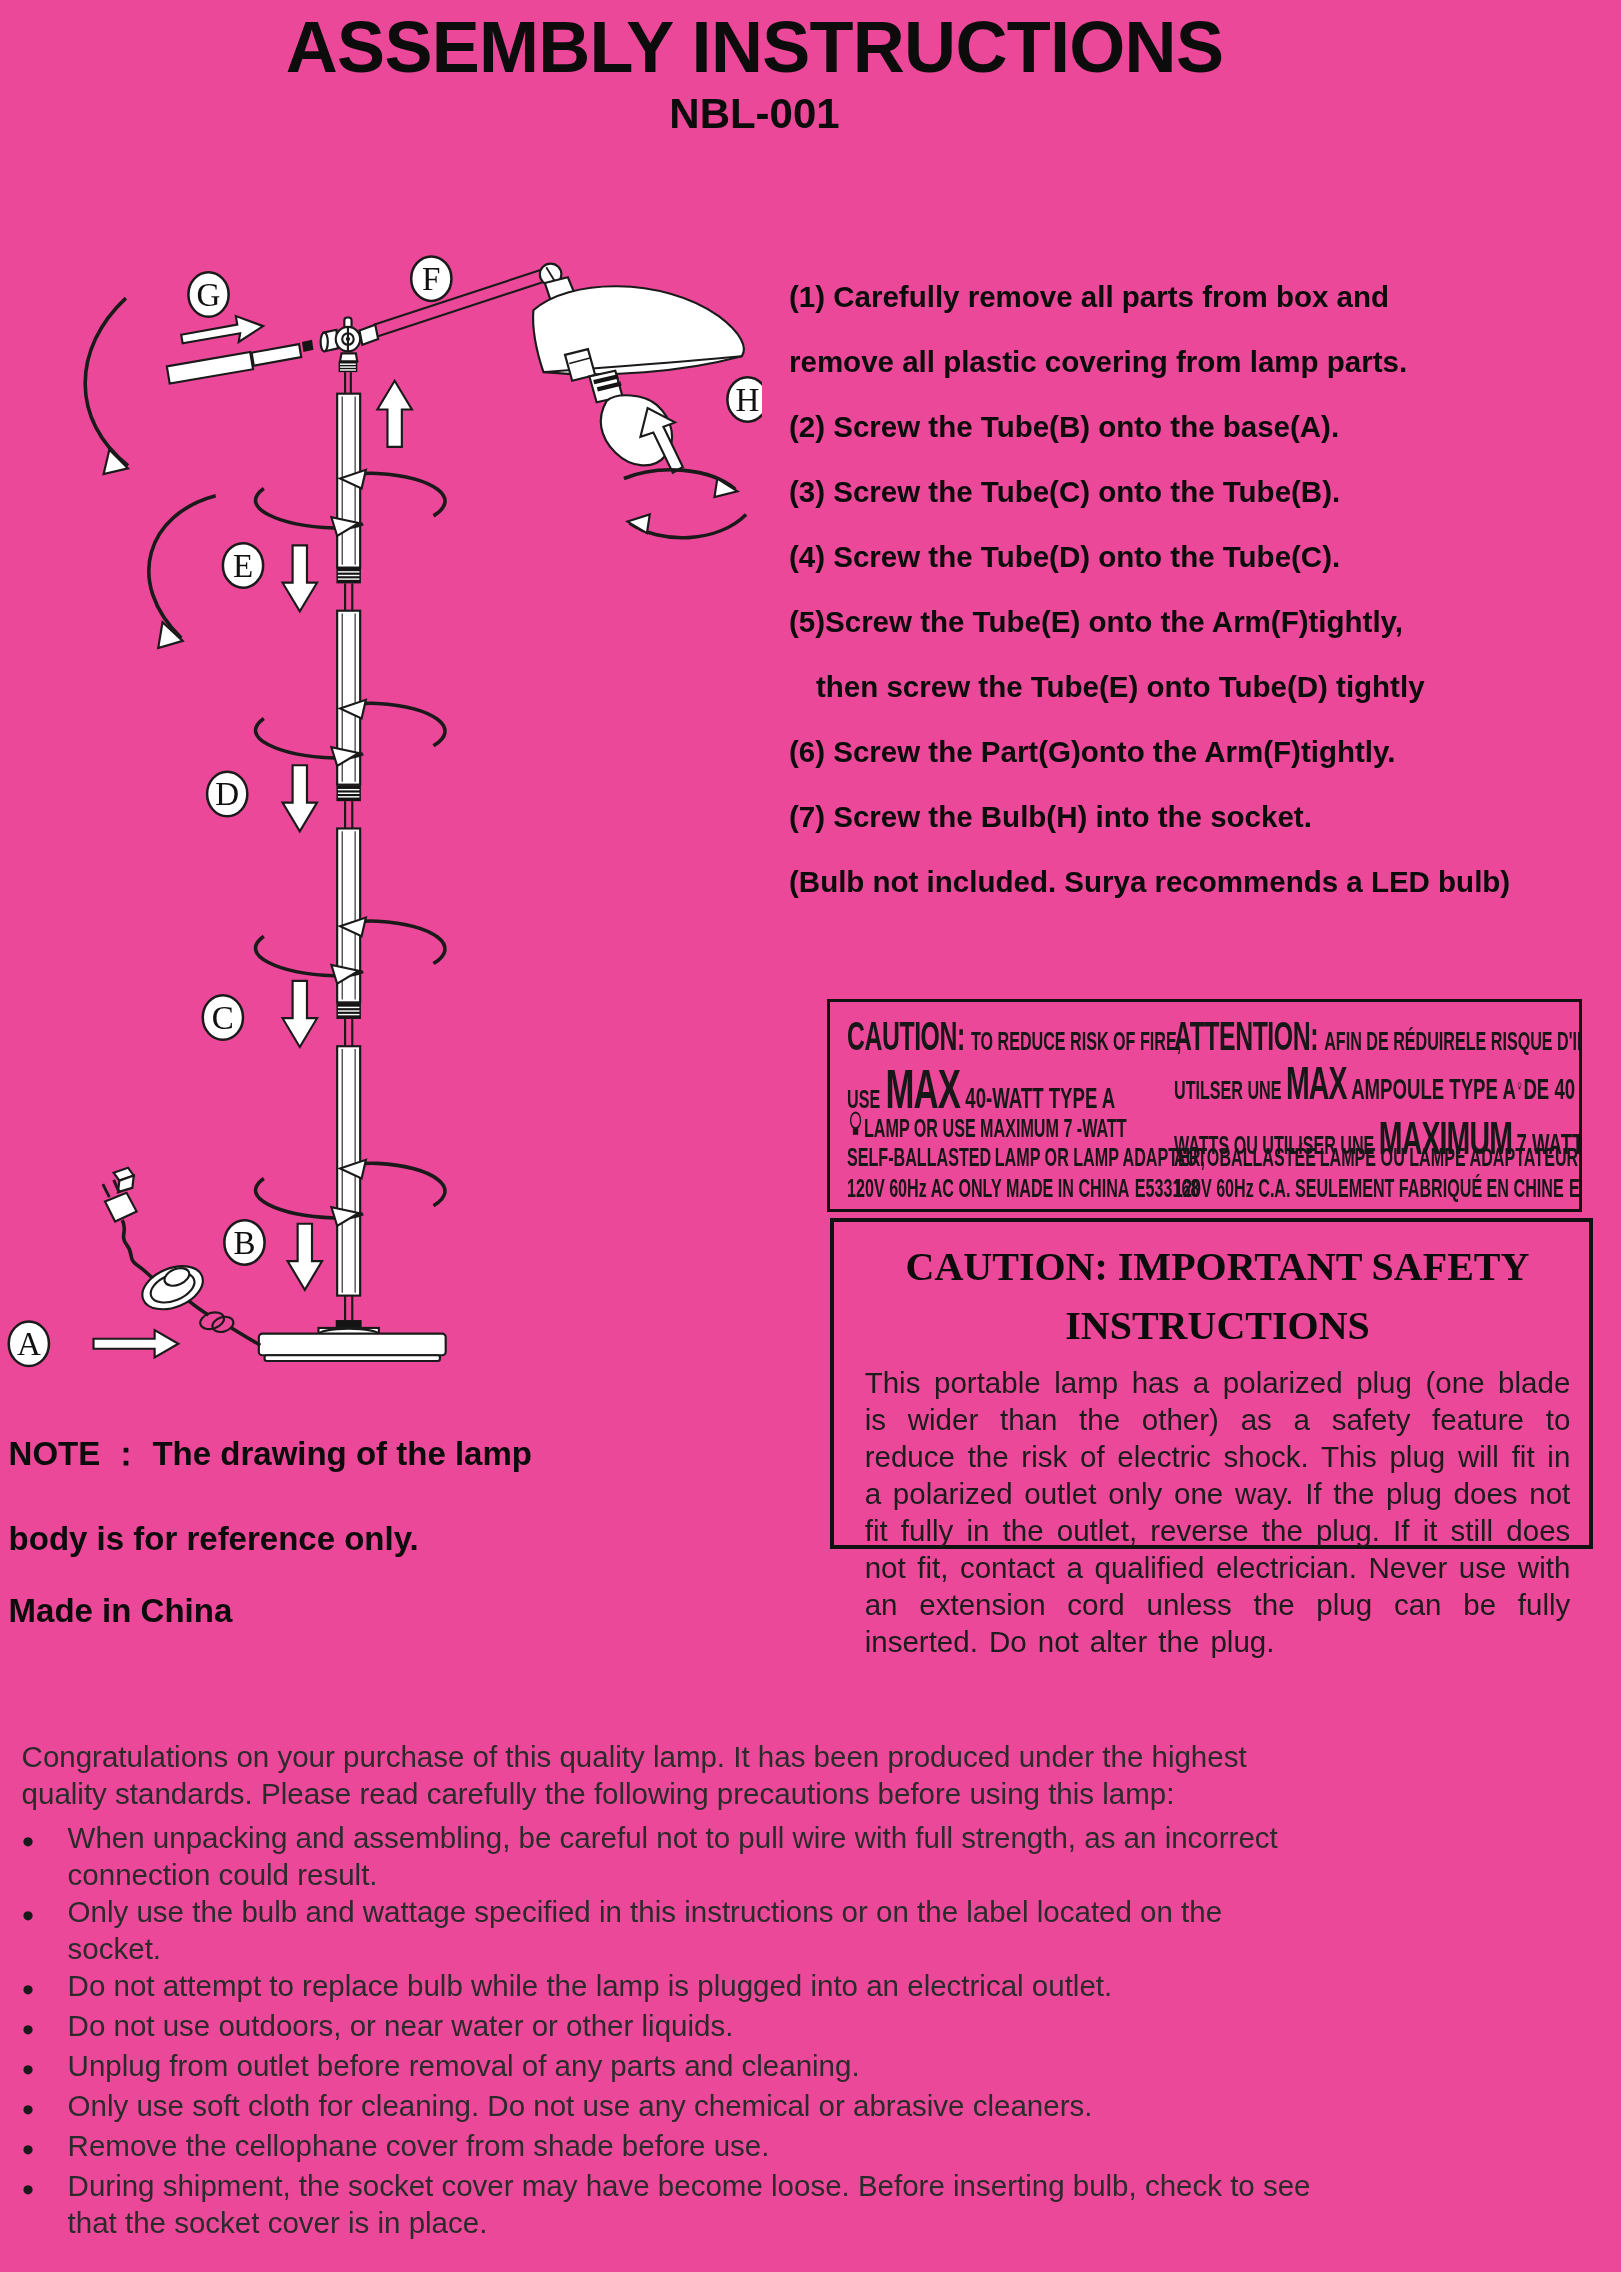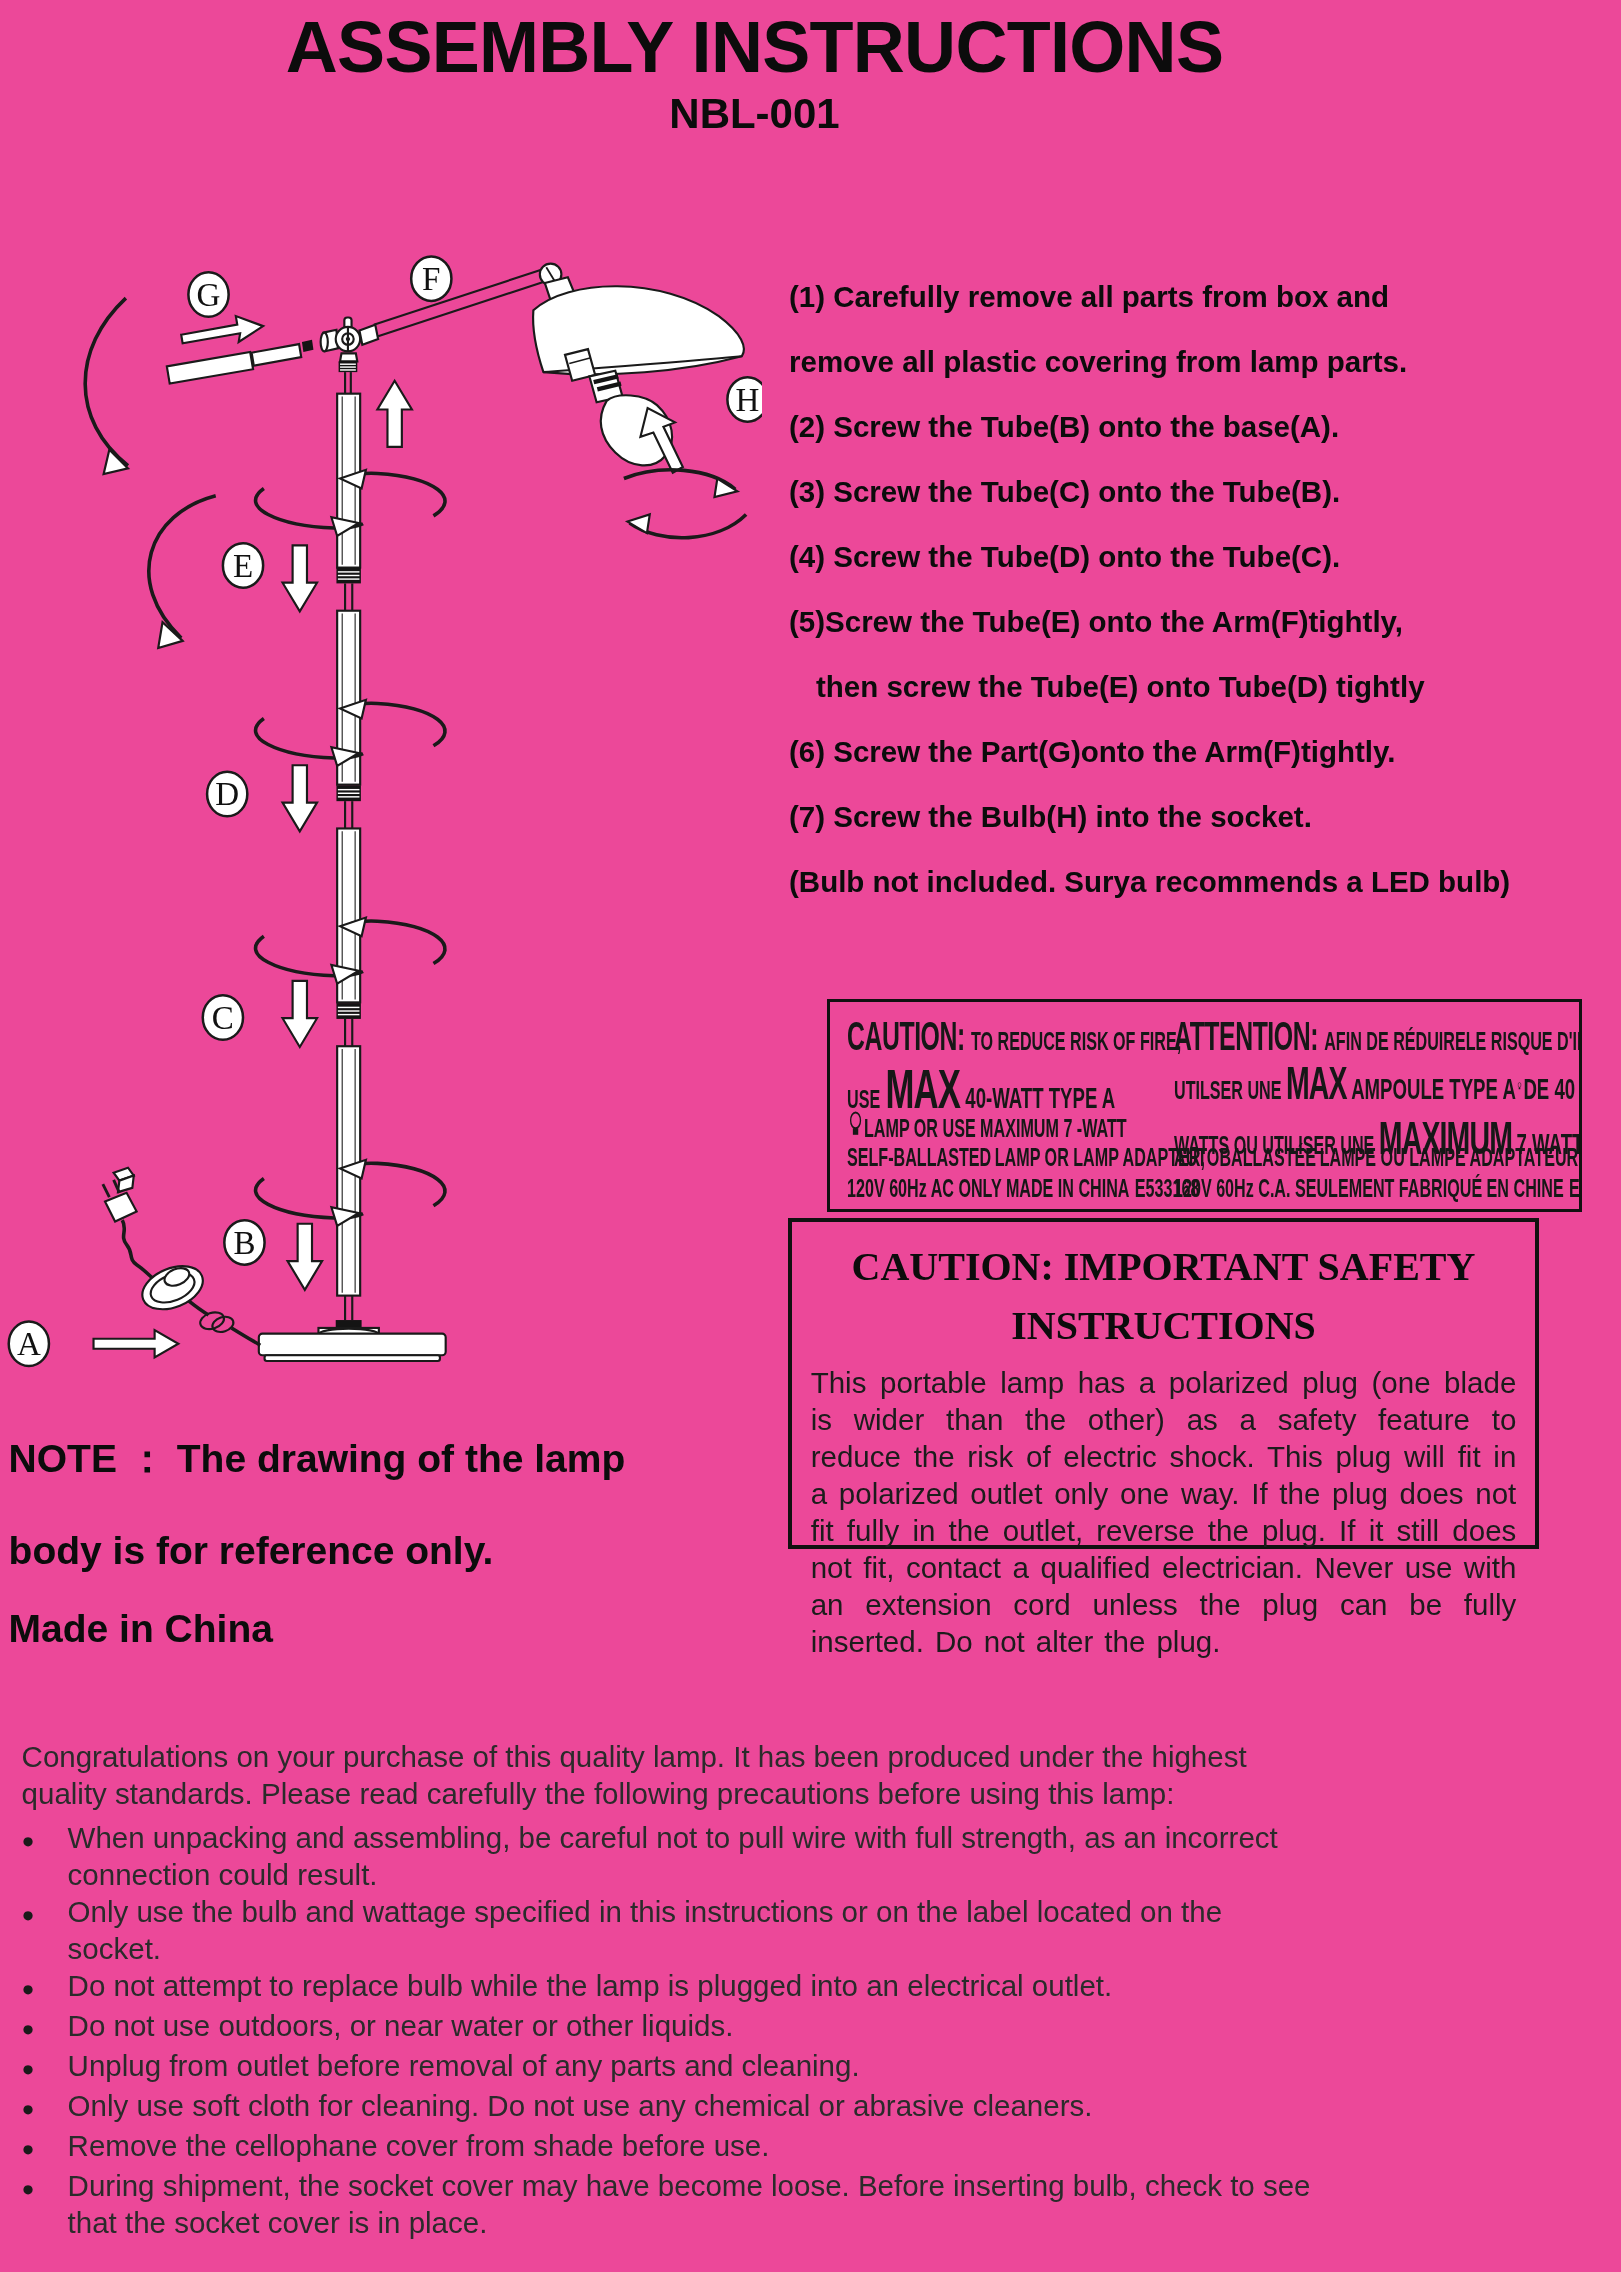--- a/index.html
+++ b/index.html
@@ -22,28 +22,28 @@
   .cl-row{display:flex;align-items:baseline;white-space:nowrap;font-weight:bold;color:#171717;}
   .cl-en .r1{height:42px;} .cl-en .r2{height:55px;} .cl-en .r3{height:31px;}
   .cl-en .r4{height:31px;} .cl-en .r5{height:30px;}
   .cl-fr .r1{height:42px;} .cl-fr .r2{height:55px;} .cl-fr .r3{height:31px;}
   .cl-fr .r4{height:31px;} .cl-fr .r5{height:30px;}
   .t-head{font-size:40px;letter-spacing:-0.7px;margin-right:10px;}
   .t-sm{font-size:26px;} .t-md{font-size:30px;} .t-big{font-size:56px;letter-spacing:-1.4px;margin:0 8.6px;}
   .t-big2{font-size:46px;letter-spacing:-1.4px;margin:0 7.2px;}
   .bulb-ic{display:inline-block;vertical-align:baseline;margin:0 2.9px;}
   
-  .safe-box{position:absolute;left:788px;top:1218px;width:743px;height:323px;border:4.3px solid #111;}
+  .safe-box{position:absolute;left:830px;top:1218px;width:743px;height:323px;border:4.3px solid #111;padding-left:12px;}
   .safe-t{font-family:"Liberation Serif",serif;font-weight:bold;font-size:40px;
           text-align:center;line-height:50px;}
   .safe-t1{margin-top:20px;} .safe-t2{margin-top:8.6px;}
   .safe-b{margin:13px 18.7px 0 18.7px;font-size:29.5px;line-height:37px;text-align:justify;
           color:#1c1c1c;word-spacing:2.9px;}
   
-  .note{position:absolute;left:8.6px;top:1432px;font-size:39px;font-weight:bold;white-space:nowrap;}
+  .note{position:absolute;left:8.6px;top:1432px;font-size:33px;font-weight:bold;white-space:nowrap;}
   .note .n1 span{margin-right:10px;}
   .note .n2{margin-top:43px;}
   .note .n3{margin-top:34px;}
   
   .cust{position:absolute;left:21.6px;top:1706px;width:1560px;font-size:29.5px;line-height:37px;color:#2b2b2b;}
   .cust .intro{margin-top:32px;}
   .cust ul{list-style:none;margin:7.2px 0 0 0;padding:0;}
   .cust li{display:flex;}
   .cust .dot{flex:0 0 46px;font-size:21.6px;padding-top:2.9px;color:#1a1a1a;}
   .cust .btxt{flex:1;}

